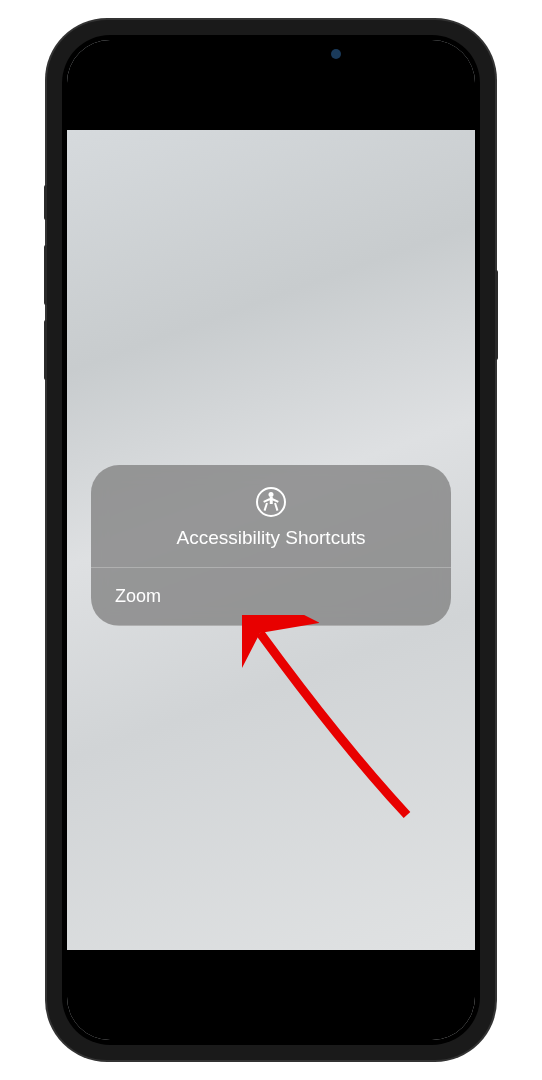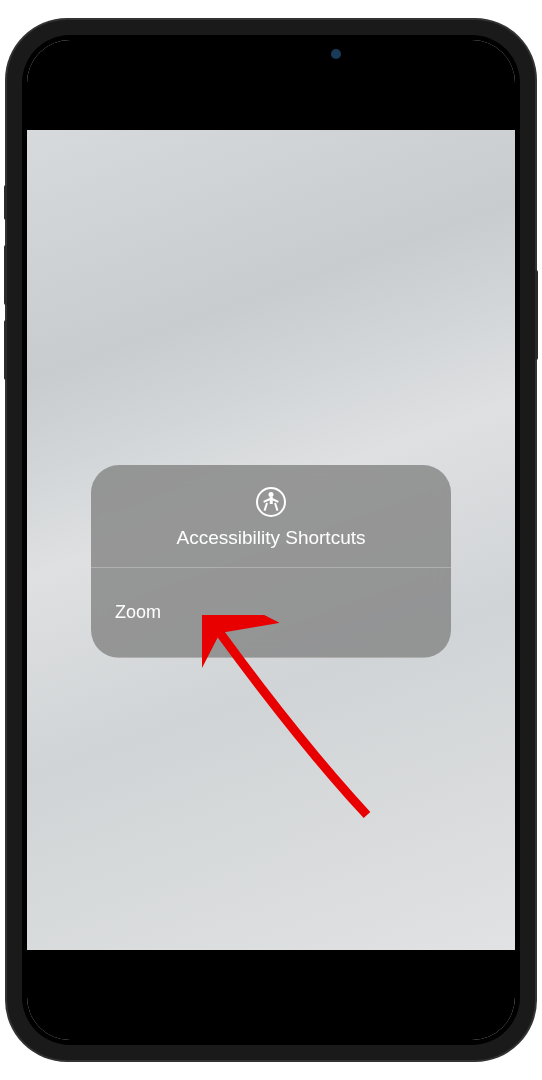--- a/index.html
+++ b/index.html
@@ -12,21 +12,21 @@
       width: 542px;
       height: 1080px;
       background: #ffffff;
       display: flex;
       align-items: center;
       justify-content: center;
       font-family: -apple-system, BlinkMacSystemFont, "Helvetica Neue", Arial, sans-serif;
     }
     
     .phone-frame {
-      width: 528px;
+      width: 448px;
       height: 1040px;
       background: #1a1a1a;
       border-radius: 60px;
       padding: 15px;
       position: relative;
       box-shadow: 0 0 0 2px #333;
     }
     
     .phone-inner {
       width: 100%;
@@ -202,21 +202,21 @@
     
     .popup-title {
       color: #fff;
       font-size: 19px;
       font-weight: 500;
     }
     
     .popup-item {
       border-top: 0.5px solid rgba(255, 255, 255, 0.25);
       border-bottom: 0.5px solid rgba(255, 255, 255, 0.25);
-      padding: 34px 24px;
+      padding: 18px 24px;
       color: #fff;
       font-size: 18px;
       font-weight: 400;
       text-align: left;
     }
     
     .annotation-arrow {
       position: absolute;
       top: 485px;
       left: 175px;

